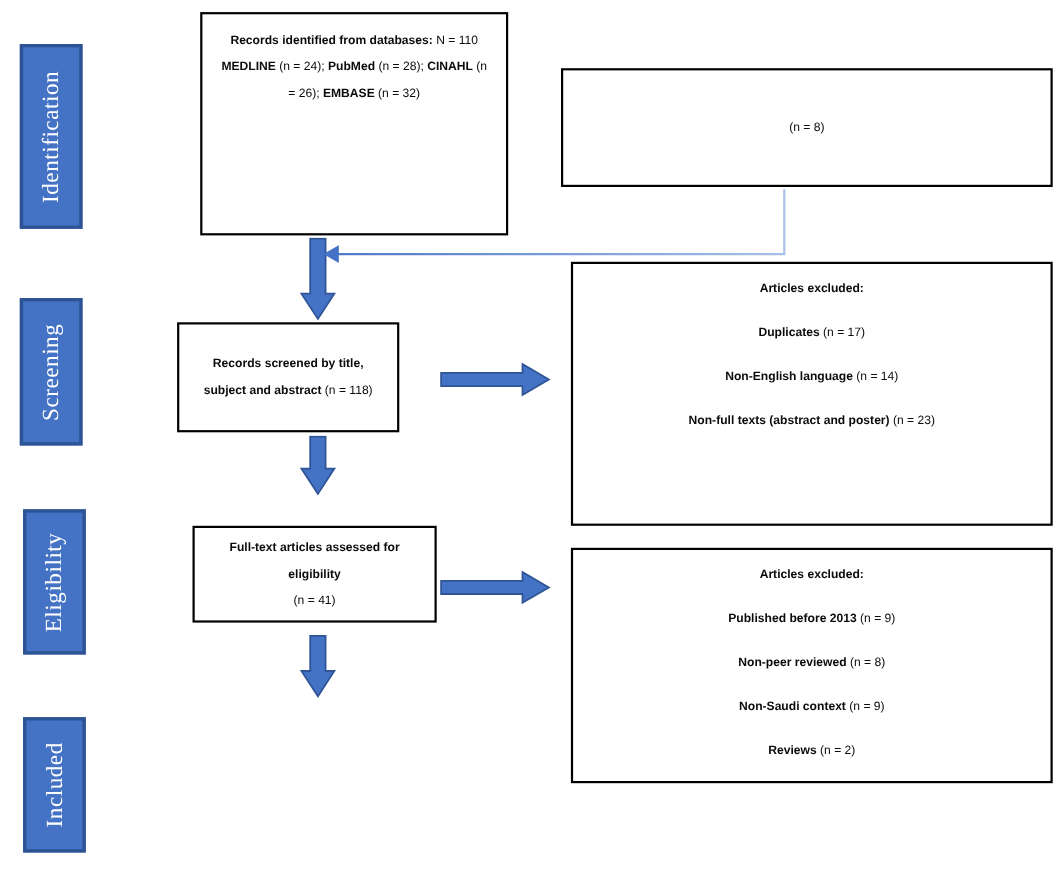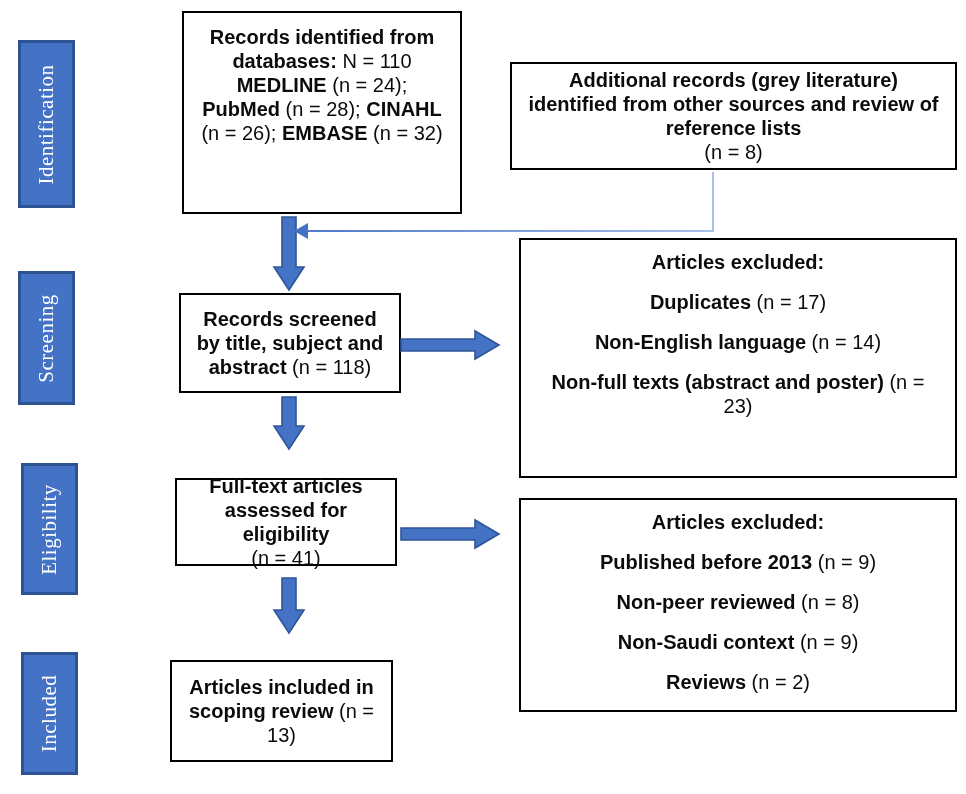--- a/index.html
+++ b/index.html
@@ -13,21 +13,21 @@
     display:flex;align-items:center;justify-content:center;box-sizing:border-box;
   }
   .phase .vtext{
     transform:rotate(-90deg);white-space:nowrap;color:#ffffff;
     font-family:"Liberation Serif",serif;font-size:21px;letter-spacing:0.5px;
   }
   
   .fbox{
     position:absolute;background:#ffffff;border:2.5px solid #000000;
     box-sizing:border-box;text-align:center;
-    font-size:20px;line-height:24px;font-weight:bold;
+    font-size:11px;line-height:24px;font-weight:bold;
   }
   .fbox .n{font-weight:normal;}
   .fbox p{margin:0;}
   .center-v{display:flex;flex-direction:column;justify-content:center;padding:6px 12px;}
   .pad-t{padding:12px 14px;}
   .excl{padding:10px 14px;text-align:center;}
   .excl .title{margin:0 0 16px 0;}
   .excl p.item{margin:0 0 16px 0;}
   .arrow{position:absolute;}
   .gap1{margin-top:18px;}
@@ -49,25 +49,24 @@
   <div class="phase" style="left:21px;top:652px;width:57px;height:123px">
     <span class="vtext">Included</span>
   </div>
 
   <div class="fbox pad-t" style="left:182px;top:11px;width:280px;height:203px">
     <p><span>Records identified from databases:</span><span class="n"> N = 110</span></p>
     <p class="gap1"><span>MEDLINE</span><span class="n"> (n = 24); </span><span>PubMed</span><span class="n"> (n = 28); </span><span>CINAHL</span><span class="n"> (n = 26); </span><span>EMBASE</span><span class="n"> (n = 32)</span></p>
   </div>
 
   <div class="fbox center-v" style="left:510px;top:62px;width:447px;height:108px;padding:6px 16px">
-    <div>Additional records (grey literature) identified from other sources and review of reference lists</div>
     <div class="n">(n = 8)</div>
   </div>
 
-  <div class="fbox center-v" style="left:179px;top:293px;width:222px;height:100px">
+  <div class="fbox center-v" style="left:161px;top:293px;width:202px;height:100px">
     <p><span>Records screened by title, subject and abstract</span><span class="n"> (n = 118)</span></p>
   </div>
 
   <div class="fbox excl" style="left:519px;top:238px;width:438px;height:240px">
     <p class="title">Articles excluded:</p>
     <p class="item"><span>Duplicates</span><span class="n"> (n = 17)</span></p>
     <p class="item"><span>Non-English language</span><span class="n"> (n = 14)</span></p>
     <p class="item"><span>Non-full texts (abstract and poster)</span><span class="n"> (n = 23)</span></p>
   </div>
 
@@ -77,23 +76,20 @@
   </div>
 
   <div class="fbox excl" style="left:519px;top:498px;width:438px;height:214px;">
     <p class="title">Articles excluded:</p>
     <p class="item"><span>Published before 2013</span><span class="n"> (n = 9)</span></p>
     <p class="item"><span>Non-peer reviewed</span><span class="n"> (n = 8)</span></p>
     <p class="item"><span>Non-Saudi context</span><span class="n"> (n = 9)</span></p>
     <p class="item"><span>Reviews</span><span class="n"> (n = 2)</span></p>
   </div>
 
-  <div class="fbox center-v" style="left:170px;top:660px;width:223px;height:102px">
-    <p><span>Articles included in scoping review</span><span class="n"> (n = 13)</span></p>
-  </div>
 
   <svg class="arrow" style="left:271px;top:216px" width="36" height="76">
     <path d="M11 1 H25 V51 H33 L18 74 L3 51 H11 Z" fill="#4472C4" stroke="#2F5597" stroke-width="1.6"></path>
   </svg>
 
   <svg class="arrow" style="left:271px;top:396px" width="36" height="56">
     <path d="M11 1 H25 V30 H33 L18 53 L3 30 H11 Z" fill="#4472C4" stroke="#2F5597" stroke-width="1.6"></path>
   </svg>
 
   <svg class="arrow" style="left:271px;top:577px" width="36" height="58">

